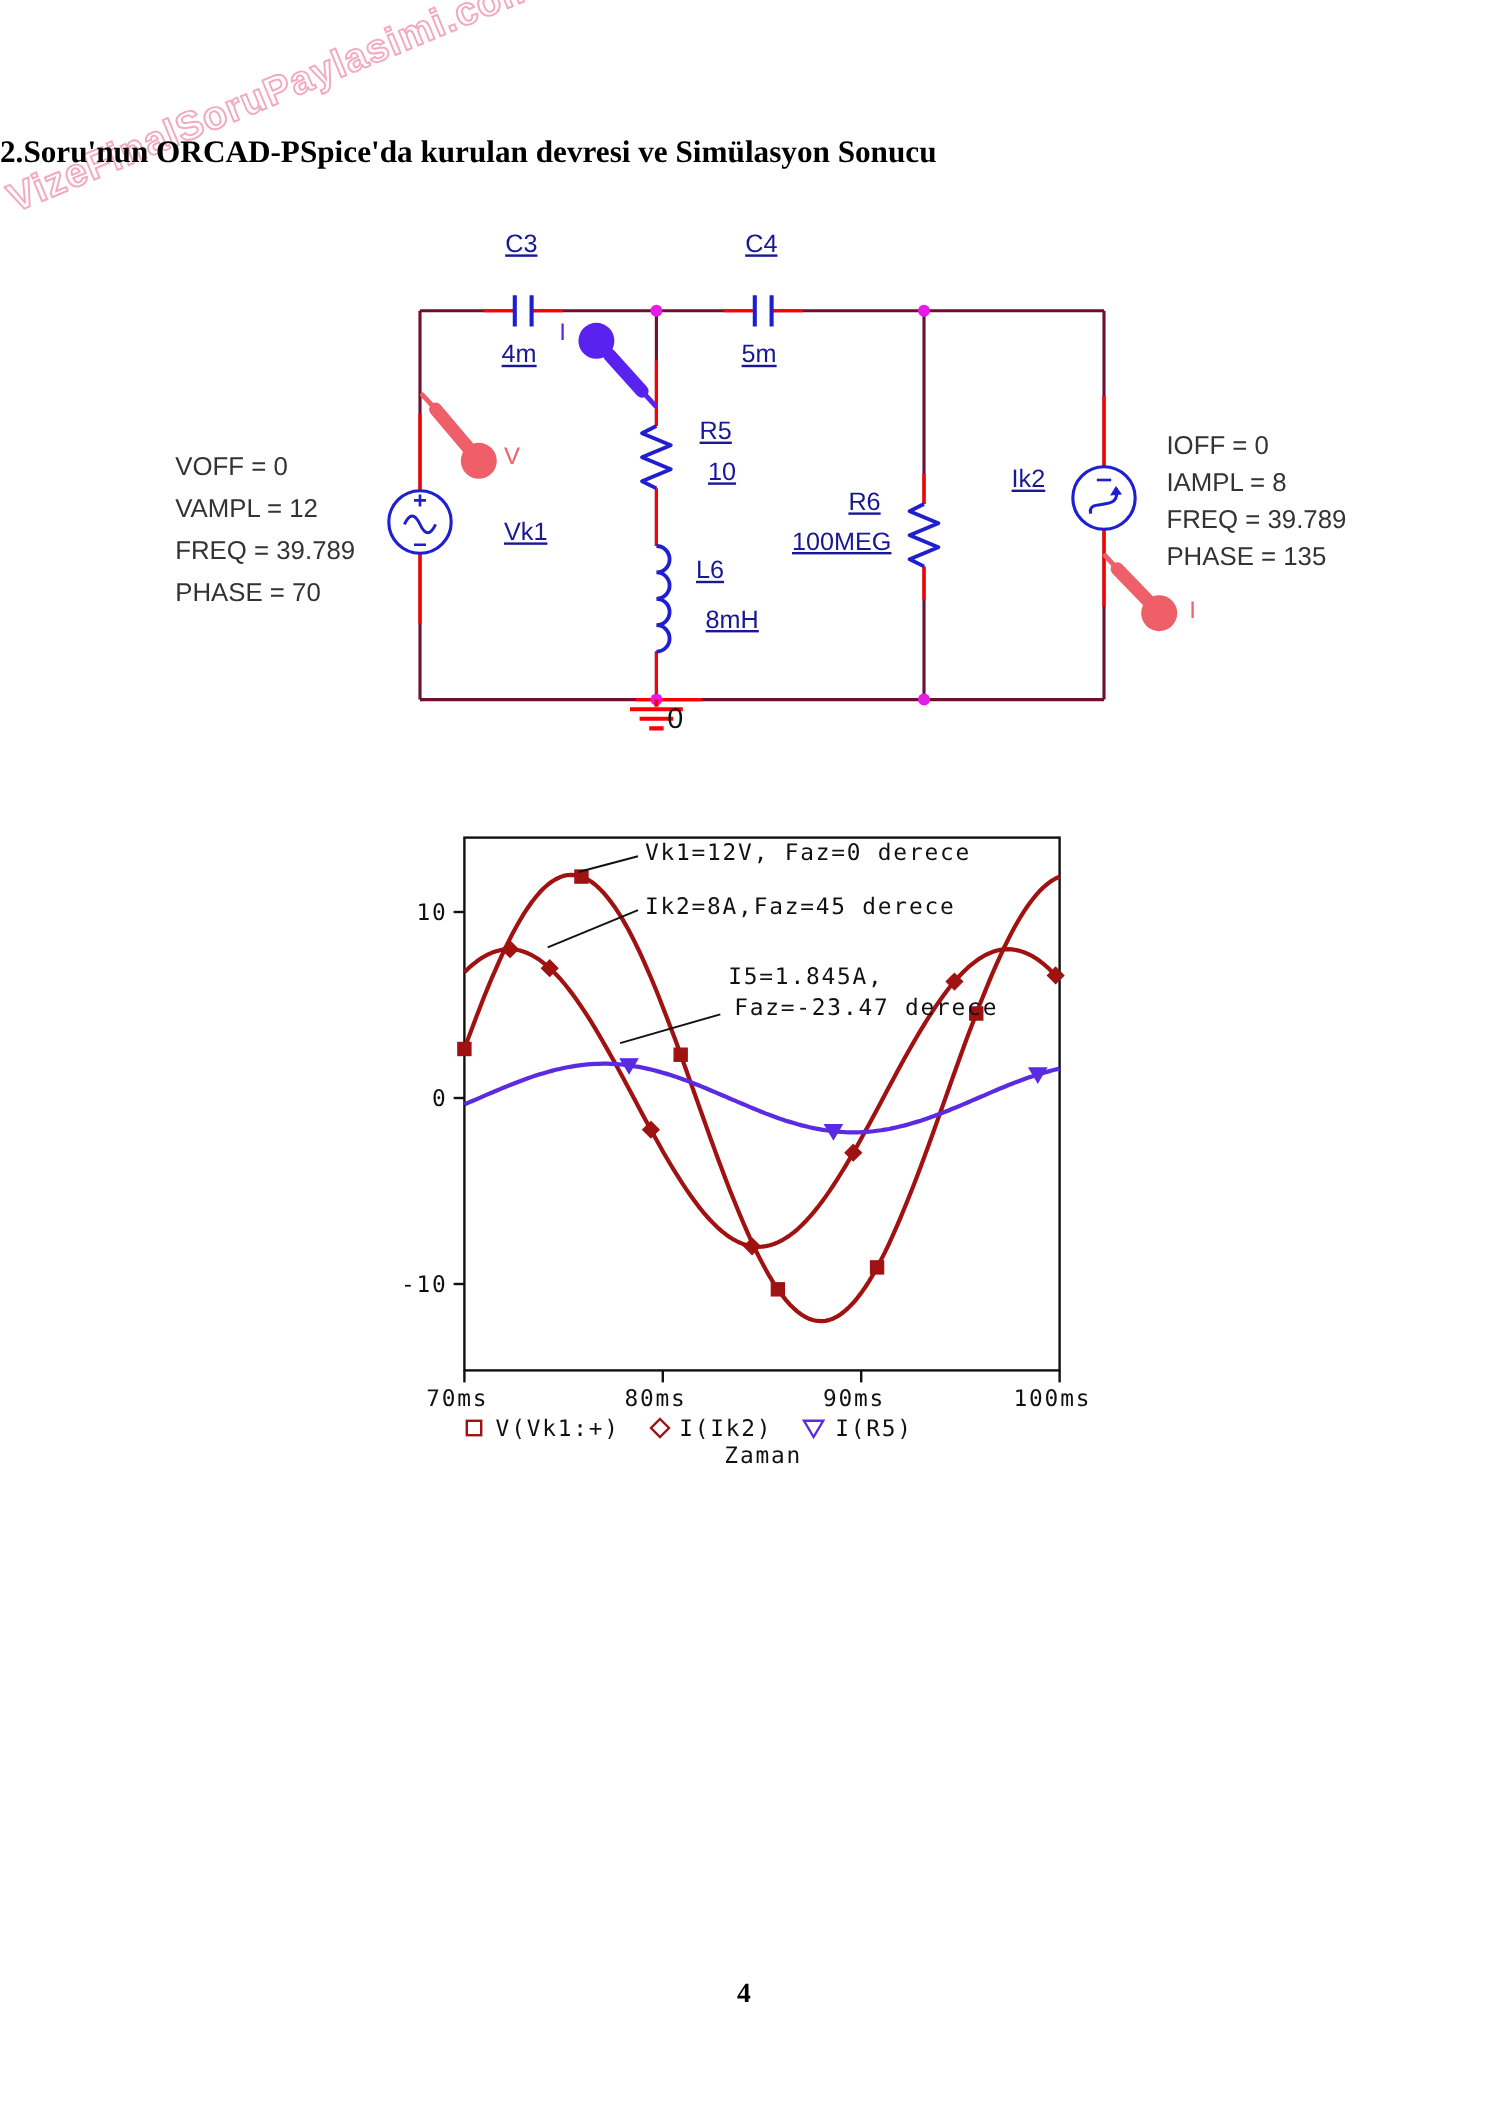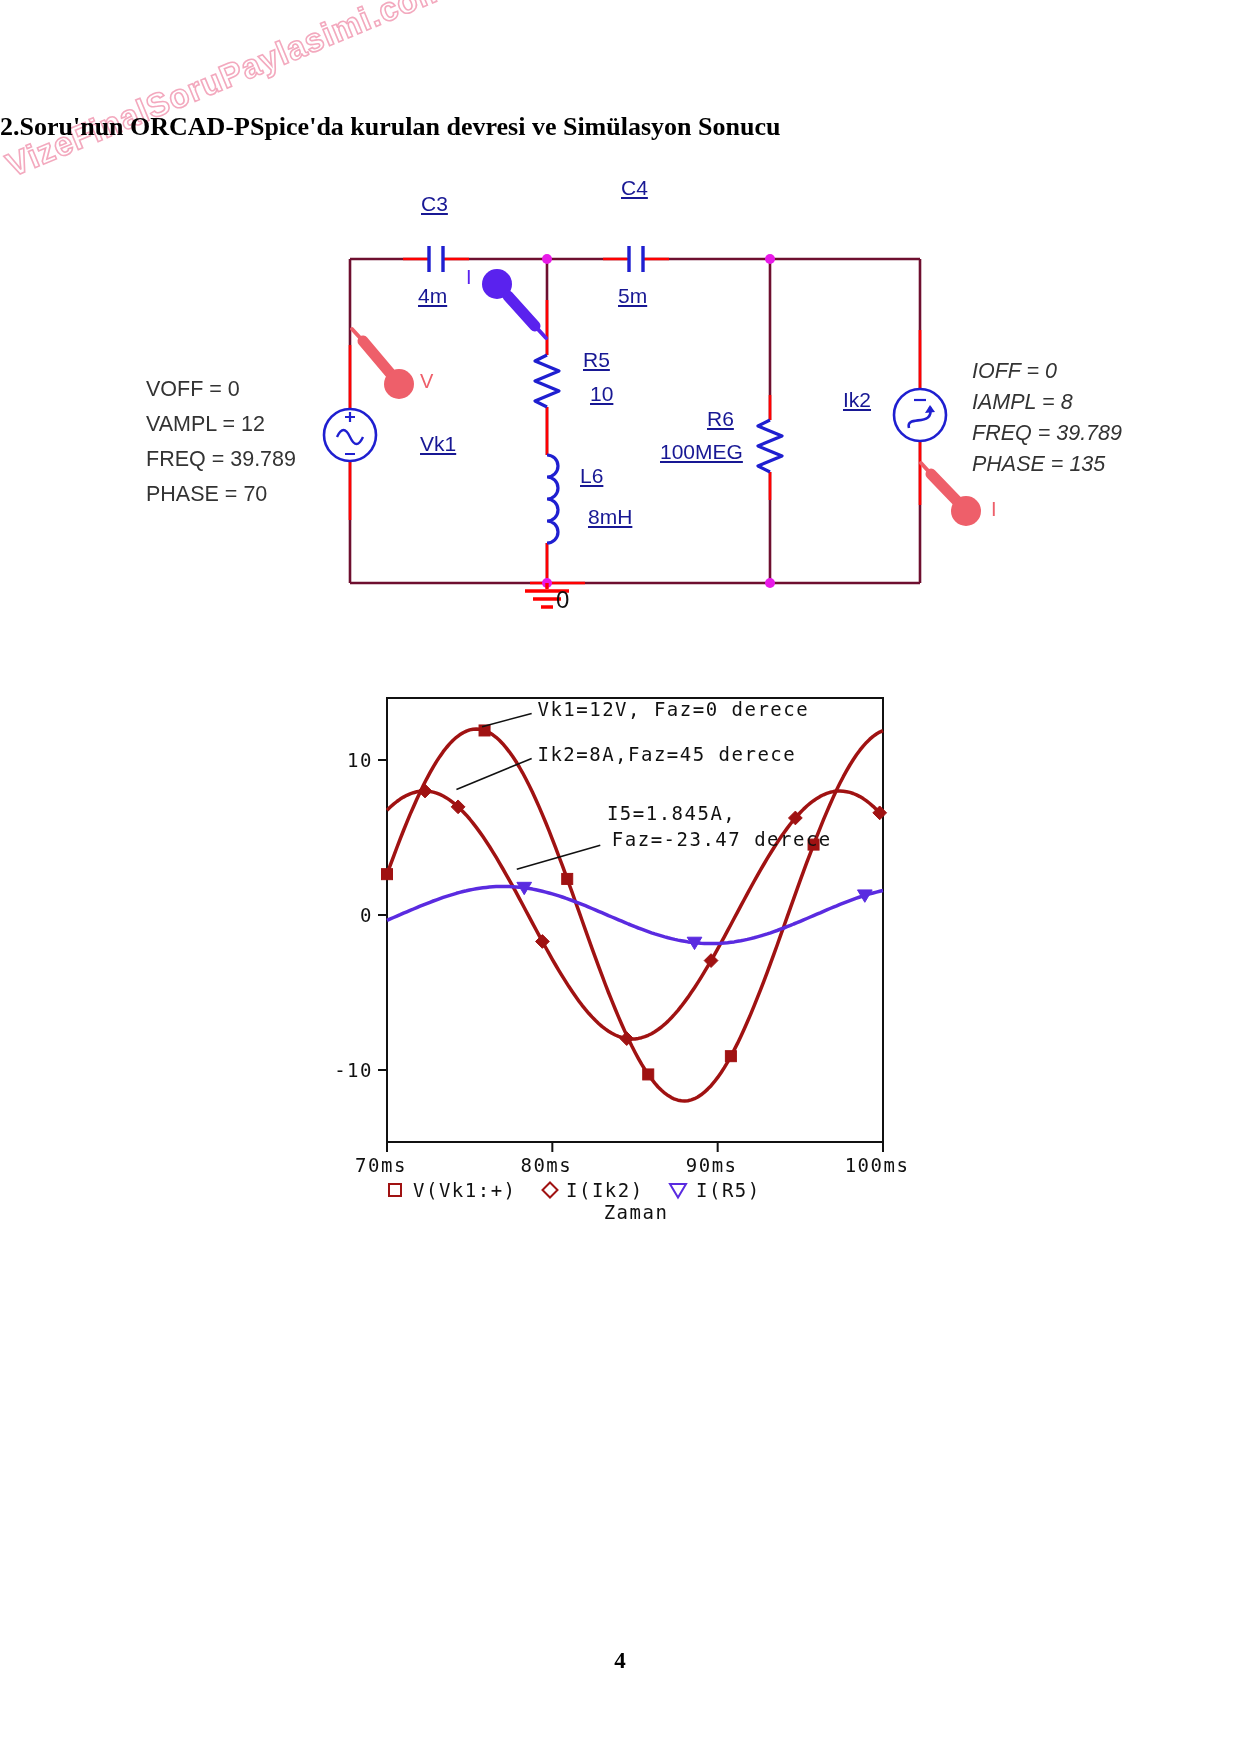--- a/index.html
+++ b/index.html
@@ -9,21 +9,21 @@
   .wm{position:absolute;left:8px;top:148px;font:bold 33px "Liberation Sans",sans-serif;
       letter-spacing:1px;color:transparent;-webkit-text-stroke:1.6px #f3a9be;
       transform:rotate(-22.5deg);transform-origin:0 50%;white-space:nowrap;}
   .title{position:absolute;left:0;top:112px;width:100%;text-align:left;
          font:bold 26px "Liberation Serif",serif;color:#000;}
   .pagenum{position:absolute;left:0;top:1648px;width:100%;text-align:center;
            font:bold 23px "Liberation Serif",serif;color:#000;}
   .clabel{position:absolute;font:21px "Liberation Sans",sans-serif;color:#181894;white-space:nowrap;text-decoration:underline;}
   .param{position:absolute;font:21.5px "Liberation Sans",sans-serif;color:#333;white-space:nowrap;line-height:35px;}
   .param div{height:35px;}
-  .param.tight{line-height:31px;font-style:italic;}
+  .param.tight{line-height:31px;}
   .param.tight div{height:31px;}
   .gnd0{position:absolute;font:24px "Liberation Sans",sans-serif;color:#111;}
   .probeV{position:absolute;font:20px "Liberation Sans",sans-serif;color:#ee5f6a;}
   .probeI{position:absolute;font:20px "Liberation Sans",sans-serif;color:#5a22ee;}
   svg{position:absolute;left:0;top:0;}
   .cht{font-family:"DejaVu Sans Mono",monospace;font-size:19px;letter-spacing:1.5px;fill:#111;}
 </style>
 </head>
 <body>
 
@@ -91,21 +91,21 @@
 
     <g>
       <path d="M921,463 L931,474" stroke="#ee5f6a" stroke-width="4" stroke-linecap="round"></path>
       <path d="M931,474 L957,501" stroke="#ee5f6a" stroke-width="11" stroke-linecap="round"></path>
       <circle cx="966" cy="511" r="15" fill="#ee5f6a"></circle>
     </g>
   </svg>
 
   <div class="clabel abs" style="left:421px;top:192px">C3</div>
   <div class="clabel abs" style="left:418px;top:284px">4m</div>
-  <div class="clabel abs" style="left:621px;top:176px">C4</div>
+  <div class="clabel abs" style="left:621px;top:192px">C4</div>
   <div class="clabel abs" style="left:618px;top:284px">5m</div>
   <div class="clabel abs" style="left:583px;top:348px">R5</div>
   <div class="clabel abs" style="left:590px;top:382px">10</div>
   <div class="clabel abs" style="left:580px;top:464px">L6</div>
   <div class="clabel abs" style="left:588px;top:505px">8mH</div>
   <div class="clabel abs" style="left:707px;top:407px">R6</div>
   <div class="clabel abs" style="left:660px;top:440px">100MEG</div>
   <div class="clabel abs" style="left:420px;top:432px">Vk1</div>
   <div class="clabel abs" style="left:843px;top:388px">Ik2</div>
   <div class="gnd0" style="left:556px;top:586px">0</div>

